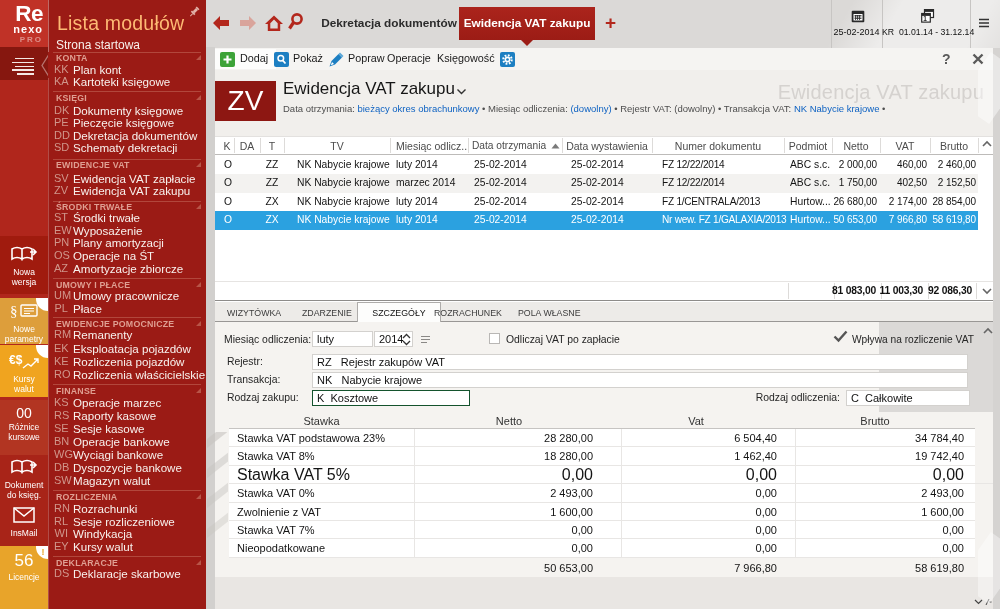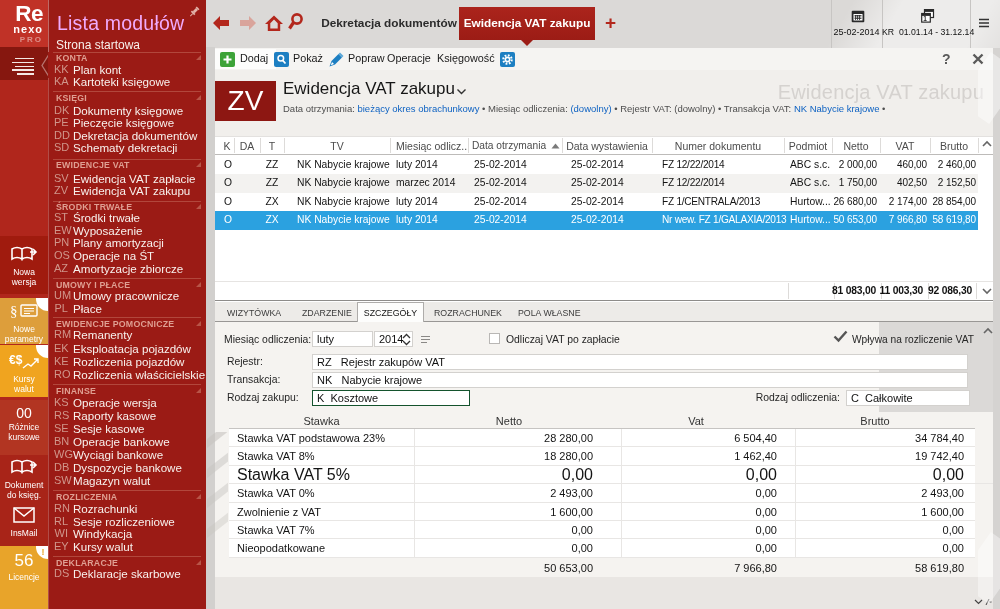--- a/index.html
+++ b/index.html
@@ -8,21 +8,21 @@
 #panel{position:absolute;left:48px;top:0;width:158px;height:609px;background:#9b1b15;z-index:5}
 .logo{position:absolute;top:4px;right:5px;text-align:right;color:#fff}
 .logo .re{font-size:22.5px;line-height:19px;font-weight:bold;letter-spacing:-.5px}
 .logo .nx{font-size:11px;line-height:9px;font-weight:bold;letter-spacing:1px;margin-top:2px}
 .logo .pro{font-size:8px;line-height:7px;font-weight:bold;letter-spacing:2px;color:rgba(255,255,255,.45);margin-top:2px}
 #menuBtn{position:absolute;left:0;top:47px;width:48px;height:33px;background:#86170f}
 .hline{position:absolute;height:1.4px;background:#f4e8e4;right:10px}
 .sbtn{position:absolute;left:0;width:48px;text-align:center;color:#fff}
 .sbtn .lab{font-size:8.5px;line-height:1.22;color:#fff}
 .badge{position:absolute;top:0;right:0;width:12px;height:13px;background:#fff;border-bottom-left-radius:12px;font-size:9px;font-weight:bold;text-align:center;line-height:12px;padding-left:2px}
-.ptitle{position:absolute;left:9px;top:12px;font-size:19.5px;font-weight:300;color:#f0abfc;letter-spacing:.2px}
+.ptitle{position:absolute;left:9px;top:12px;font-size:19.5px;font-weight:300;color:#fdba74;letter-spacing:.2px}
 .pitem{position:absolute;left:0;width:158px;height:13px;font-size:11.6px;color:#f8f1ed;white-space:nowrap}
 .pitem .code{position:absolute;left:0;width:14px;text-align:right;color:#d0968b;font-size:11px}
 .pitem .nm{position:absolute;left:19px}
 .phdr{position:absolute;left:8px;width:150px;font-size:8.8px;font-weight:bold;color:#df9f92;letter-spacing:.2px;white-space:nowrap}
 .psep{position:absolute;left:5px;width:148px;height:1px;background:#b2473c}
 .ptri{position:absolute;width:0;height:0;border-left:5.5px solid transparent;border-bottom:5.5px solid #b85548}
 </style></head><body>
 
 <div id="strip">
 <div class="abs" style="left:0;top:0;width:48px;height:47px;background:#c03227"></div>
@@ -194,21 +194,21 @@
     </div>
 <div class="pitem" style="top:367.5px;left:6px">
       <span class="code">RO</span>
       <span class="nm">Rozliczenia właścicielskie</span>
     </div>
 <div class="psep" style="top:384px"></div>
 <div class="phdr" style="top:385.5px">FINANSE</div>
 <div class="ptri" style="right:5px;top:387.5px"></div>
 <div class="pitem" style="top:395.5px;left:6px">
       <span class="code">KS</span>
-      <span class="nm">Operacje wersja</span>
+      <span class="nm">Operacje marzec</span>
     </div>
 <div class="pitem" style="top:409px;left:6px">
       <span class="code">RS</span>
       <span class="nm">Raporty kasowe</span>
     </div>
 <div class="pitem" style="top:421.5px;left:6px">
       <span class="code">SE</span>
       <span class="nm">Sesje kasowe</span>
     </div>
 <div class="pitem" style="top:434.5px;left:6px">
@@ -432,21 +432,21 @@
 <svg class="abs" style="left:775px;top:4px" width="12" height="8" viewBox="0 0 12 8">
       <path d="M2 6 L6 2 L10 6" stroke="#666" stroke-width="1.6" fill="none"></path>
     </svg>
 <svg class="abs" style="left:775px;top:151px" width="12" height="8" viewBox="0 0 12 8">
       <path d="M2 2 L6 6 L10 2" stroke="#666" stroke-width="1.6" fill="none"></path>
     </svg>
 </div>
 <div class="abs" style="left:206px;top:302px;width:787px;height:20px;background:#edebe8;border-bottom:1px solid #999795" id="tabstrip">
 <div class="abs" style="left:21px;top:5.5px;font-size:8.8px;color:#3c3c3c">WIZYTÓWKA</div>
 <div class="abs" style="left:96px;top:5.5px;font-size:8.8px;color:#3c3c3c">ZDARZENIE</div>
-<div class="abs" style="left:151px;top:0px;width:67px;height:20px;background:#fdfdfc;border:1px solid #aeacaa;border-bottom:none;text-align:center;font-size:8.8px;color:#111;line-height:20px">SZCZEGÓŁY</div>
+<div class="abs" style="left:151px;top:0px;width:84px;height:20px;background:#fdfdfc;border:1px solid #aeacaa;border-bottom:none;text-align:center;font-size:8.8px;color:#111;line-height:20px">SZCZEGÓŁY</div>
 <div class="abs" style="left:228px;top:5.5px;font-size:8.8px;color:#3c3c3c">ROZRACHUNEK</div>
 <div class="abs" style="left:312px;top:5.5px;font-size:8.8px;color:#3c3c3c">POLA WŁASNE</div>
 </div>
 <div class="abs" style="left:206px;top:322px;width:673px;height:90px;background:#f5f3f0" id="formarea">
 <div class="abs" style="left:18px;top:12px;font-size:10.4px;color:#262626;white-space:nowrap">Miesiąc odliczenia:</div>
 <div class="abs" style="left:106px;top:9px;width:61px;height:16px;background:#fff;border:1px solid #d3d1ce;font-size:11px;color:#111;line-height:15px;white-space:nowrap"><span style="padding-left:4px">luty</span></div>
 <div class="abs" style="left:168px;top:9px;width:39px;height:16px;background:#fff;border:1px solid #d3d1ce;font-size:11px;color:#111;line-height:15px;white-space:nowrap"><span style="padding-left:4px">2014</span></div>
 <svg class="abs" style="left:196px;top:11px" width="9" height="13" viewBox="0 0 9 13">
       <path d="M1 5 L4.5 1.5 L8 5" fill="none" stroke="#333" stroke-width="1.3"></path>
       <path d="M1 8 L4.5 11.5 L8 8" fill="none" stroke="#333" stroke-width="1.3"></path>

